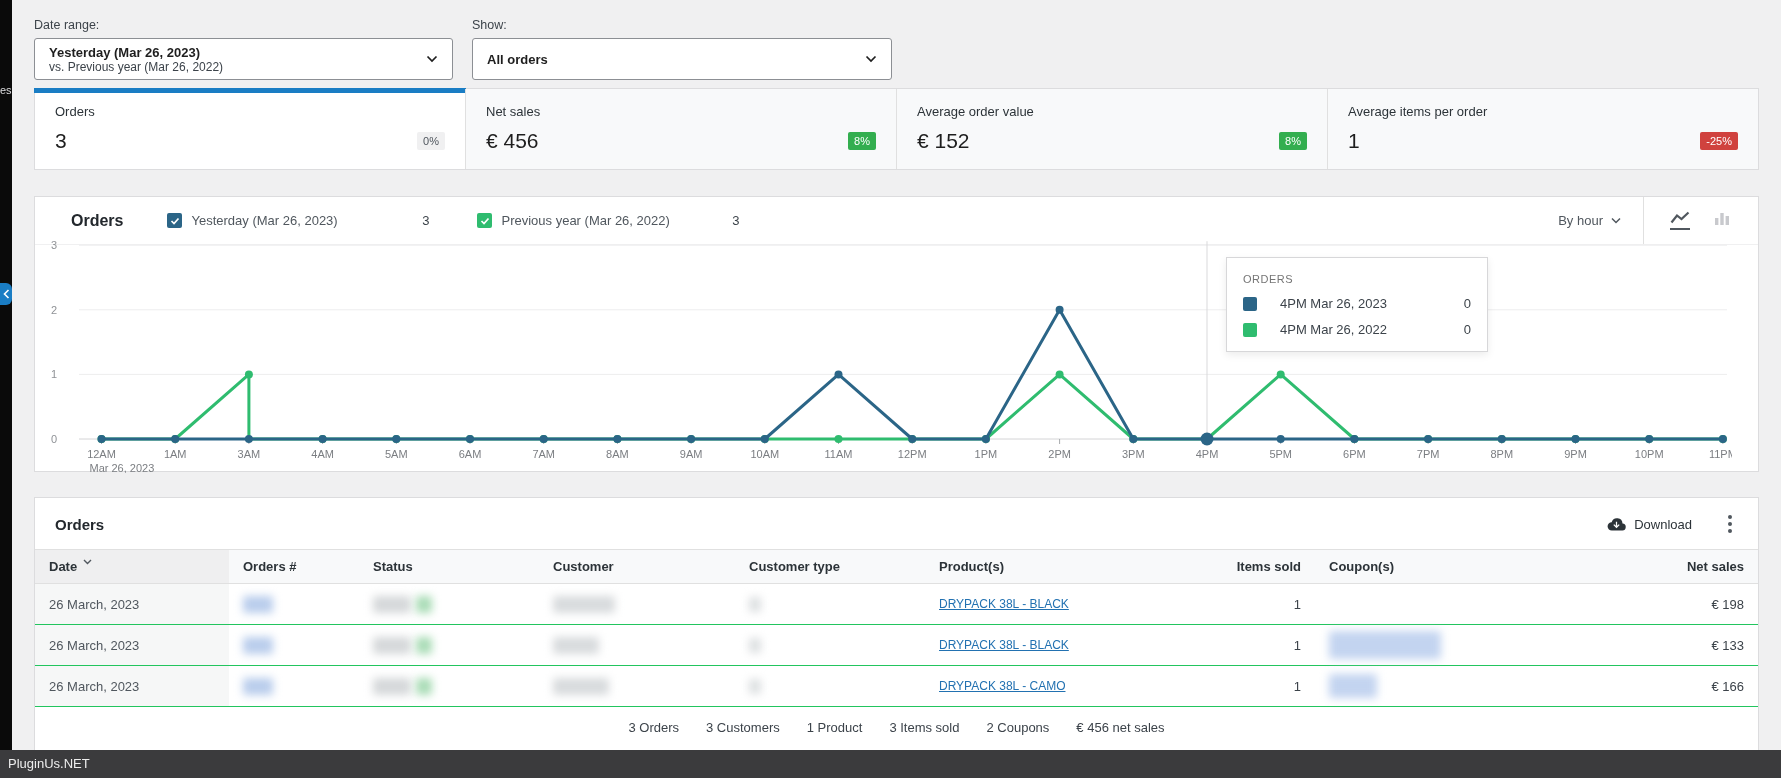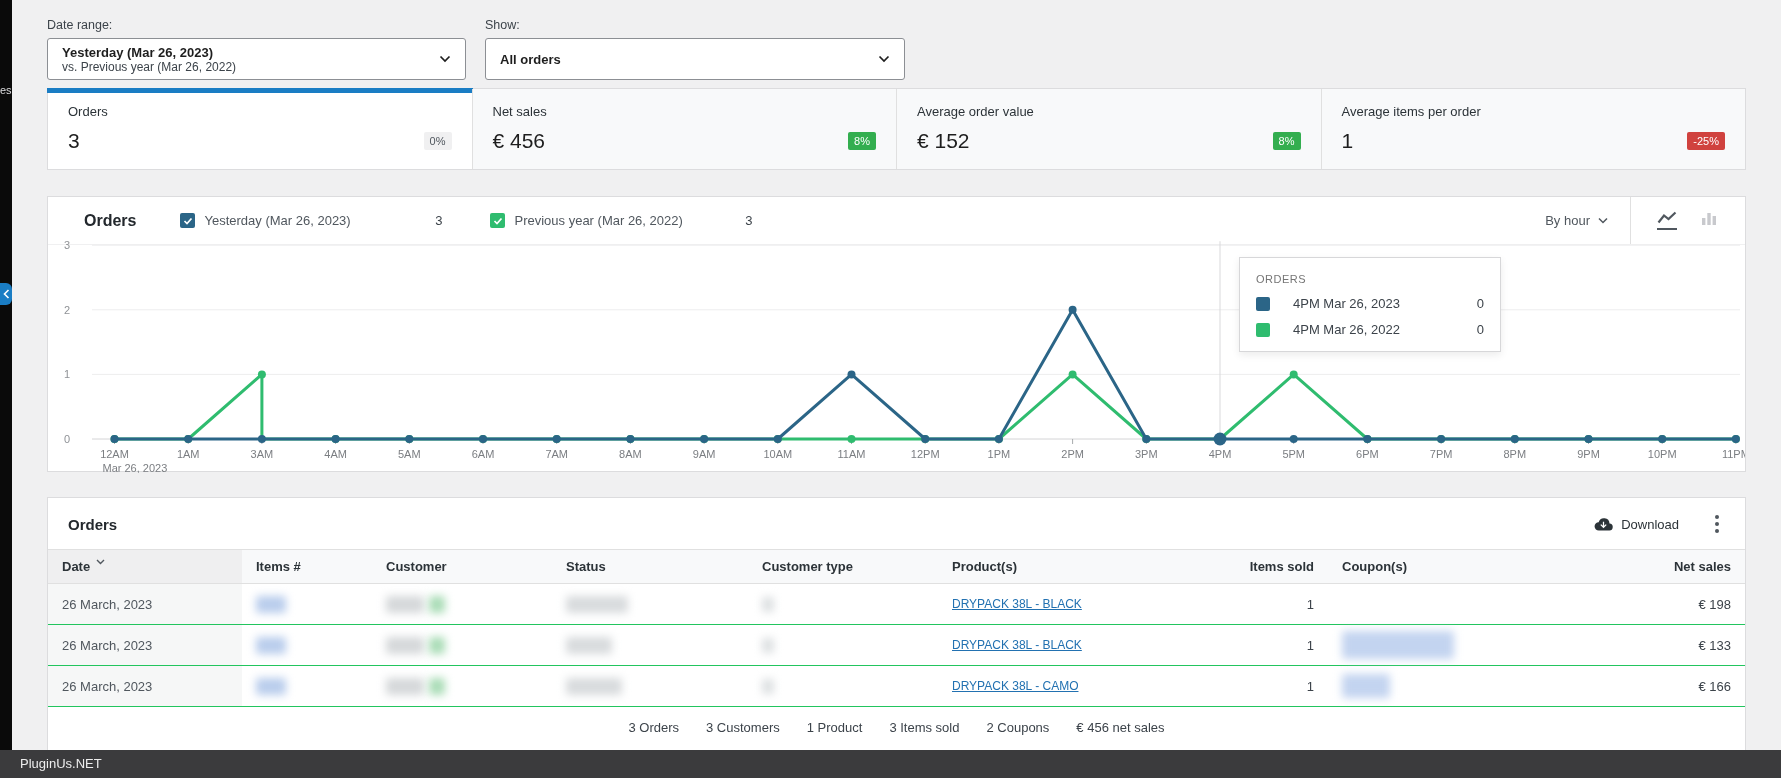--- a/index.html
+++ b/index.html
@@ -4,21 +4,21 @@
 <style>
   * { margin:0; padding:0; box-sizing:border-box; }
   html,body { width:1781px; height:778px; }
   body { font-family:"Liberation Sans", sans-serif; background:#f0f0f1; position:relative; overflow:hidden; color:#1e1e1e; }
 
   
   .admin-strip { position:absolute; left:0; top:0; width:12px; height:750px; background:#0a0a0a; overflow:hidden; z-index:5; }
   .admin-strip .clipped { position:absolute; top:84px; left:0; color:#dcdcde; font-size:11px; }
   .collapse-tab { position:absolute; left:0; top:283px; width:12px; height:22px; background:#1a7dc4; border-radius:0 6px 6px 0; z-index:6; display:flex; align-items:center; justify-content:center; cursor:pointer; }
 
-  .main { margin-left:12px; padding:0 35px; width:1769px; }
+  .main { margin-left:12px; padding:0 22px; width:1769px; }
 
   
   .filters { display:flex; gap:19px; padding-top:18px; height:88px; }
   .filter-label { font-size:12.5px; color:#3c434a; margin-bottom:6px; }
   .select { background:#fff; border:1px solid #8c8f94; border-radius:3px; height:42px; display:flex; align-items:center; padding:0 14px; cursor:pointer; }
   .select .chev { margin-left:auto; display:flex; }
   .sel-date { width:419px; }
   .sel-show { width:420px; }
   .sel-lines .l1 { font-size:13px; font-weight:700; line-height:15px; }
   .sel-lines .l2 { font-size:12px; line-height:14px; color:#3c434a; }
@@ -83,21 +83,21 @@
   .b-order { width:30px; height:17px; background:#b9cdec; }
   .b-stat1 { width:38px; height:17px; background:#d5d8da; margin-right:5px; }
   .b-stat2 { width:16px; height:17px; background:#a9dcb6; }
   .b-cust { height:17px; background:#d8dbdd; }
   .b-type { width:12px; height:15px; background:#dcdfe1; }
   .b-coup { background:#c3d4f0; }
   .t-summary { display:flex; justify-content:center; gap:27px; padding:13px 0 16px 0; font-size:13px; color:#3c434a; }
 
   
   .bottom-bar { position:absolute; left:0; top:750px; width:1781px; height:28px; background:#3b3b3d; z-index:7; }
-  .bottom-bar span { display:inline-block; padding-left:20px; line-height:27px; font-size:13px; color:#ededed; }
+  .bottom-bar span { display:inline-block; padding-left:8px; line-height:27px; font-size:13px; color:#ededed; }
 </style>
 </head>
 <body>
 
 <div class="admin-strip">
   <span class="clipped">es</span>
 </div>
 <div class="collapse-tab">
   <svg width="7" height="10" viewBox="0 0 7 10">
       <polyline points="5.5,1 1.5,5 5.5,9" fill="none" stroke="#fff" stroke-width="1.6"></polyline>
@@ -355,23 +355,23 @@
       </div>
     </div>
 
     <div class="grid">
       <div class="gh date-col">
         <span>Date</span>
         <svg width="9" height="6" viewBox="0 0 9 6">
             <polyline points="1,1 4.5,4.5 8,1" fill="none" stroke="#50575e" stroke-width="1.4"></polyline>
           </svg>
       </div>
-      <div class="gh">Items #</div>
+      <div class="gh">Orders #</div>
+      <div class="gh">Status</div>
       <div class="gh">Customer</div>
-      <div class="gh">Status</div>
       <div class="gh">Customer type</div>
       <div class="gh">Product(s)</div>
       <div class="gh right">Items sold</div>
       <div class="gh">Coupon(s)</div>
       <div class="gh right">Net sales</div>
 
       <div class="gc date-col">26 March, 2023</div>
       <div class="gc">
           <span class="blur b-order"></span>
         </div>

